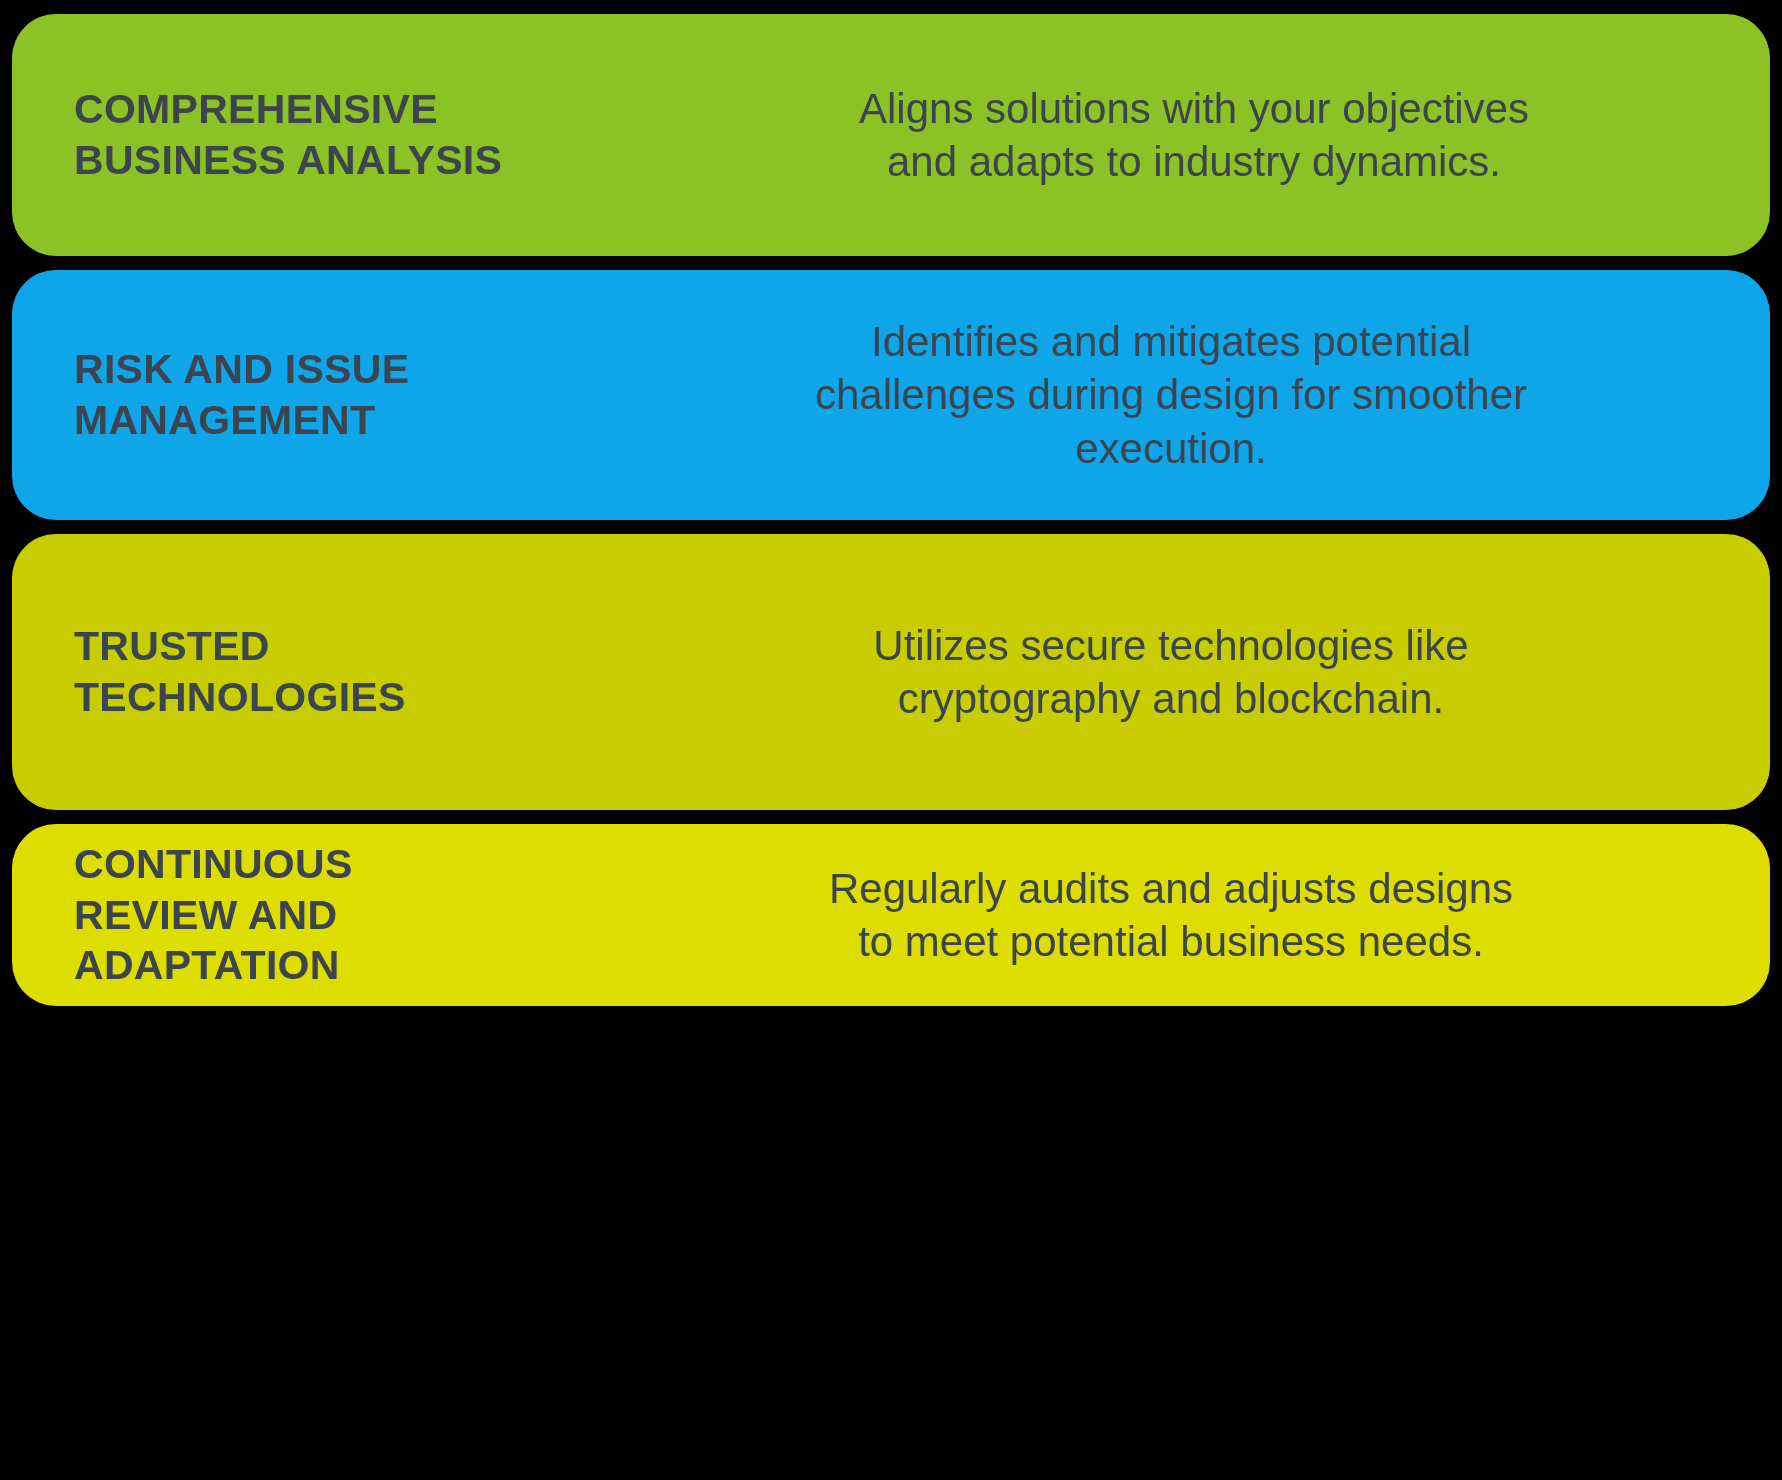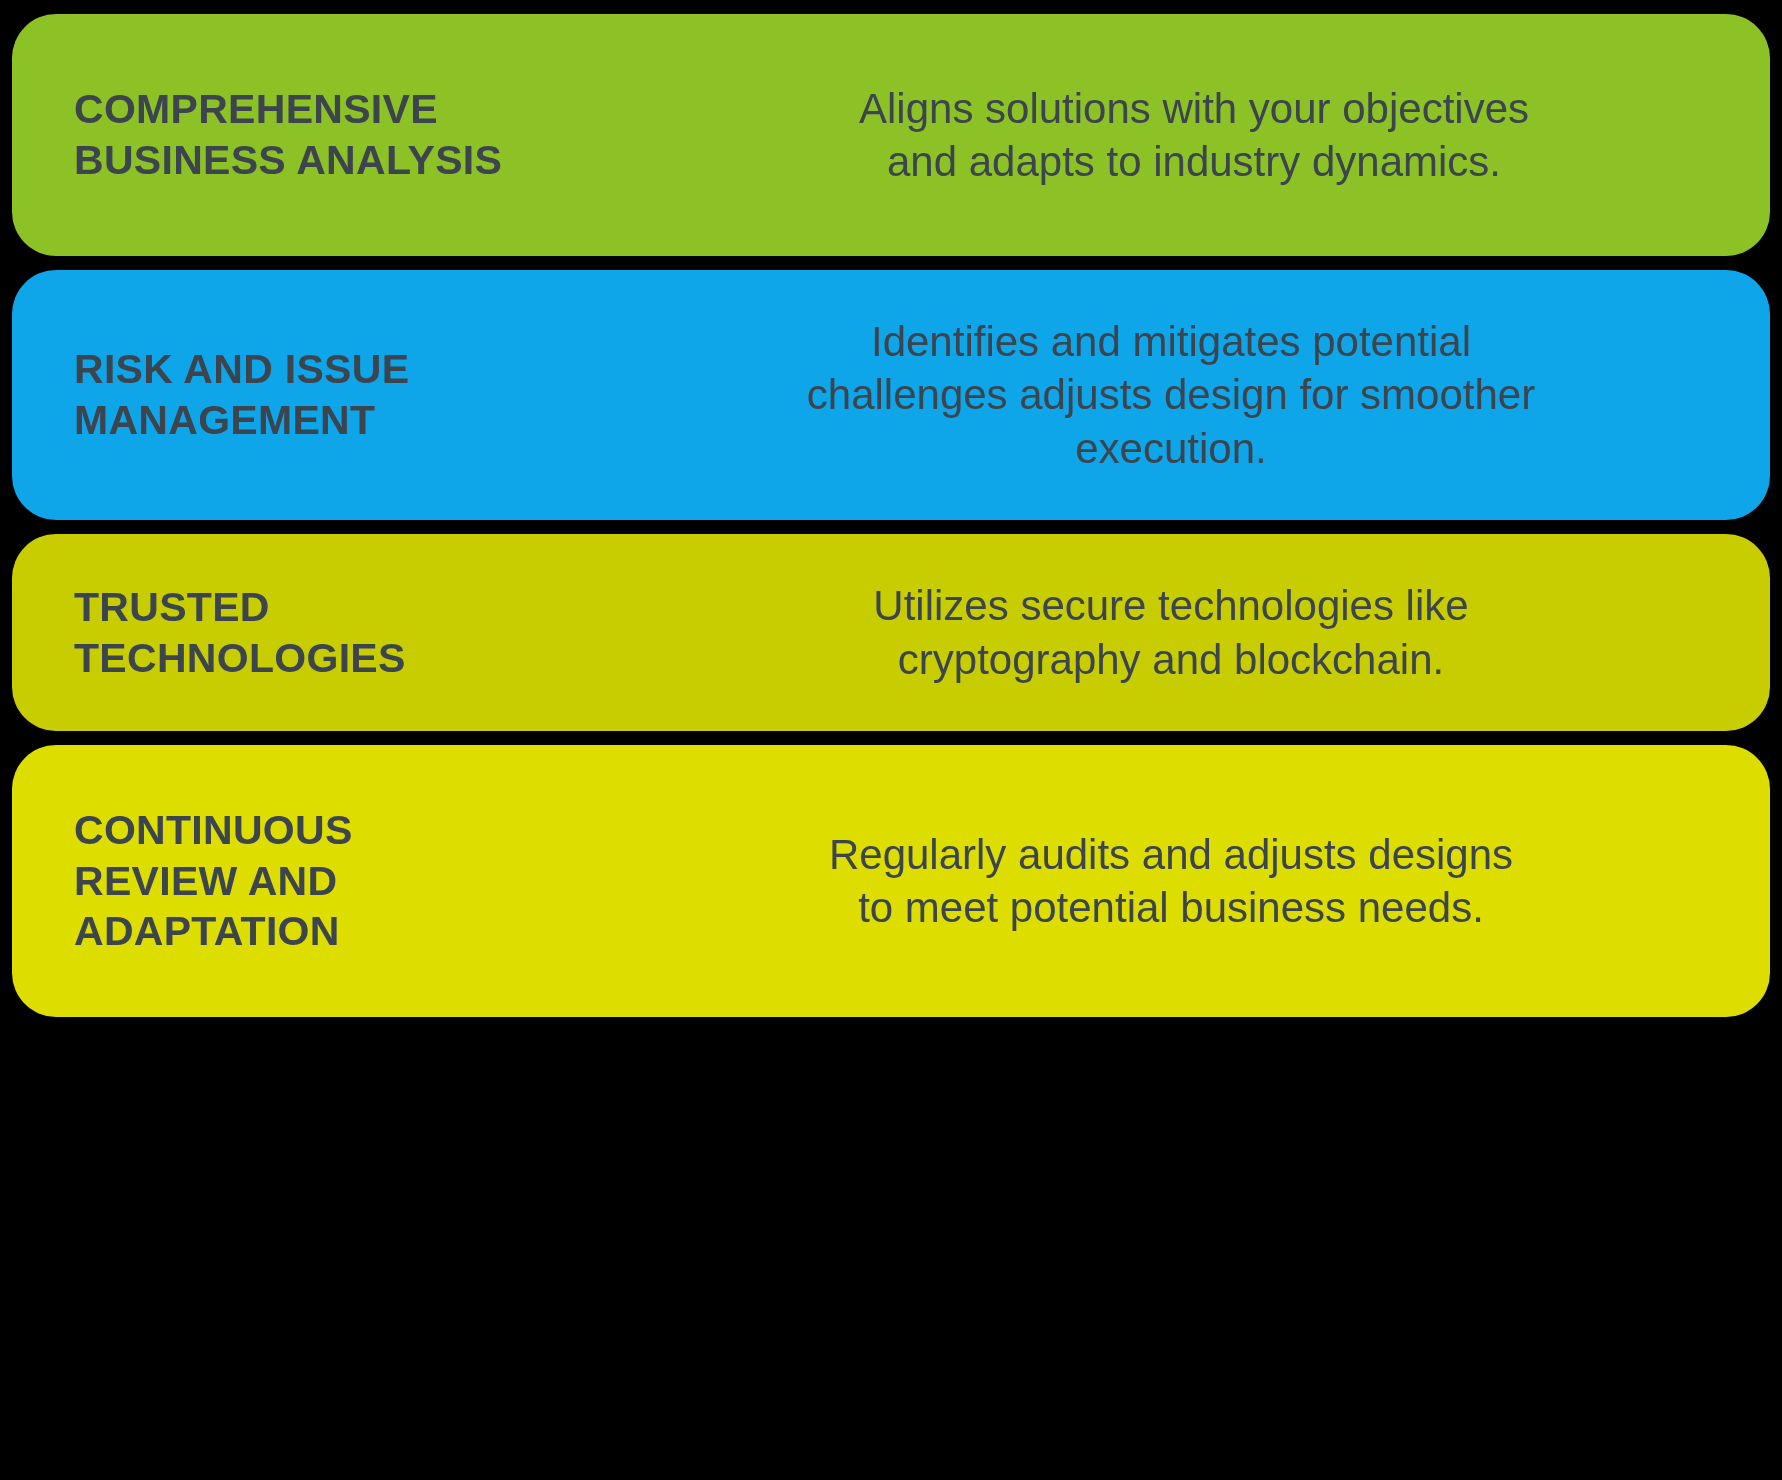--- a/index.html
+++ b/index.html
@@ -31,22 +31,22 @@
     border-radius: 44px;
     box-sizing: border-box;
     margin-bottom: 14px;
     overflow: hidden;
   }
   .row:last-child { margin-bottom: 0; }
 
   .row-1 { height: 242px; gap: 46px; }
   .row-2 { height: 250px; }
   .row-3 { height: 248px; }
-  .row-4 { height: 197px; }
-  .row-5 { height: 272px; }
+  .row-4 { height: 276px; }
+  .row-5 { height: 182px; }
 
   .title-cell {
     width: 610px;
     flex: 0 0 610px;
     box-sizing: border-box;
     padding-left: 62px;
     padding-right: 14px;
   }
   .desc-cell {
     flex: 1 1 auto;
@@ -91,21 +91,21 @@
     </div>
   </div>
 
   <div class="row row-2" style="background:#0ea5e9;">
     <div class="title-cell">
       <p class="title-text">RISK AND ISSUE
 MANAGEMENT</p>
     </div>
     <div class="desc-cell">
       <p class="desc-text">Identifies and mitigates potential
-challenges adjusts design for smoother
+challenges during design for smoother
 execution.</p>
     </div>
   </div>
 
 
   <div class="row row-4" style="background:#c7cd00;">
     <div class="title-cell">
       <p class="title-text">TRUSTED
 TECHNOLOGIES</p>
     </div>

